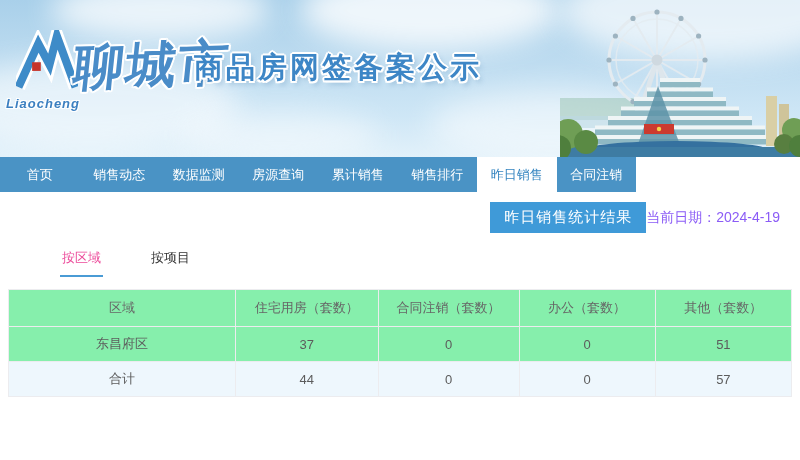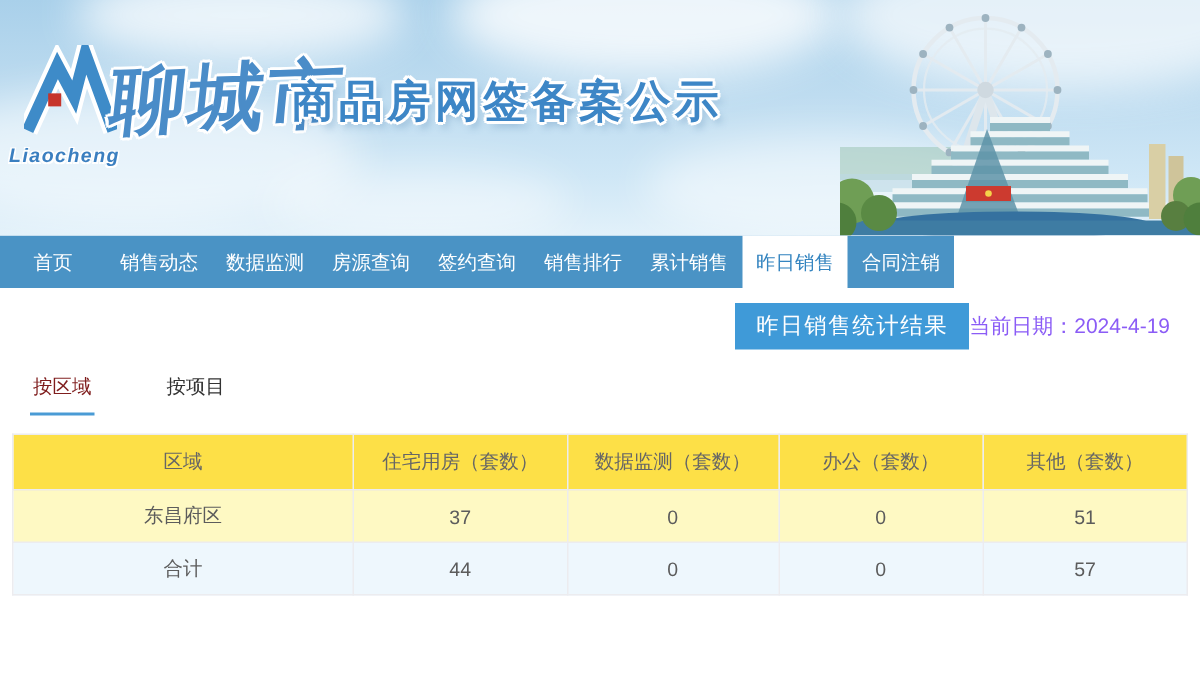--- a/index.html
+++ b/index.html
@@ -38,26 +38,26 @@
     color:#ffffff; font-size:13px; cursor:pointer; }
   .nav-item.active { background:#ffffff; color:#3585c0;text-align:right; }
 
   
   .title-row { display:flex; justify-content:flex-end; align-items:center; margin:10px 20px 0 20px; }
   .section-badge { background:#3f9ad8; color:#ffffff; font-size:15px; padding:6px 14px; letter-spacing:1px; }
   .date-wrap { font-size:14px; color:#8b5cf6; }
 
   .tabs { display:flex; gap:46px; margin:16px 20px 0 20px; font-size:13px; }
   .tab { padding:0 2px 8px 2px; color:#333333; cursor:pointer; border-bottom:2px solid transparent; }
-  .tab.active { color:#7f1d1d; border-bottom-color:#4a9bd5; }
+  .tab.active { color:#ec4899; border-bottom-color:#4a9bd5;margin-left:40px; }
 
   .table-wrap { margin:12px 8px 0 8px; }
   table { width:100%; border-collapse:collapse; font-size:13px; color:#5c5c5c; table-layout:fixed; }
-  th { background:#fde047; color:#666666; font-weight:normal; height:37px; border:1px solid #ececef; text-align:center; }
-  td { height:35px; text-align:center; border:1px solid #ececef; background:#fef9c3; }
+  th { background:#86efac; color:#666666; font-weight:normal; height:37px; border:1px solid #ececef; text-align:center; }
+  td { height:35px; text-align:center; border:1px solid #ececef; background:#86efac; }
   tbody tr:nth-child(even) td { background:#eef7fd; }
   th:nth-child(1) { width:29%; }
   th:nth-child(2) { width:18.2%; }
   th:nth-child(3) { width:18%; }
   th:nth-child(4) { width:17.4%; }
   th:nth-child(5) { width:17.4%; }
 </style>
 </head>
 <body>
 
@@ -154,44 +154,43 @@
       <circle cx="240" cy="146" r="11" fill="#4f7f3d"></circle>
     </g>
   </svg>
 </div>
 
 <div class="nav">
     <div class="nav-item">首页</div>
     <div class="nav-item">销售动态</div>
     <div class="nav-item">数据监测</div>
     <div class="nav-item">房源查询</div>
-    <div class="nav-item">签约查询</div>
+    <div class="nav-item">累计销售</div>
     <div class="nav-item">销售排行</div>
-    <div class="nav-item">累计销售</div>
     <div class="nav-item active">昨日销售</div>
     <div class="nav-item">合同注销</div>
   </div>
 
 <div class="title-row">
   <div class="section-badge">昨日销售统计结果</div>
   <div class="date-wrap"><span>当前日期：</span><span>2024-4-19</span></div>
 </div>
 
 <div class="tabs">
     <div class="tab active">按区域</div>
     <div class="tab">按项目</div>
   </div>
 
 <div class="table-wrap">
   <table>
     <thead>
         <tr>
           <th>区域</th>
           <th>住宅用房（套数）</th>
-          <th>数据监测（套数）</th>
+          <th>合同注销（套数）</th>
           <th>办公（套数）</th>
           <th>其他（套数）</th>
         </tr>
       </thead>
     <tbody>
         <tr>
           <td>东昌府区</td>
           <td>37</td>
           <td>0</td>
           <td>0</td>

